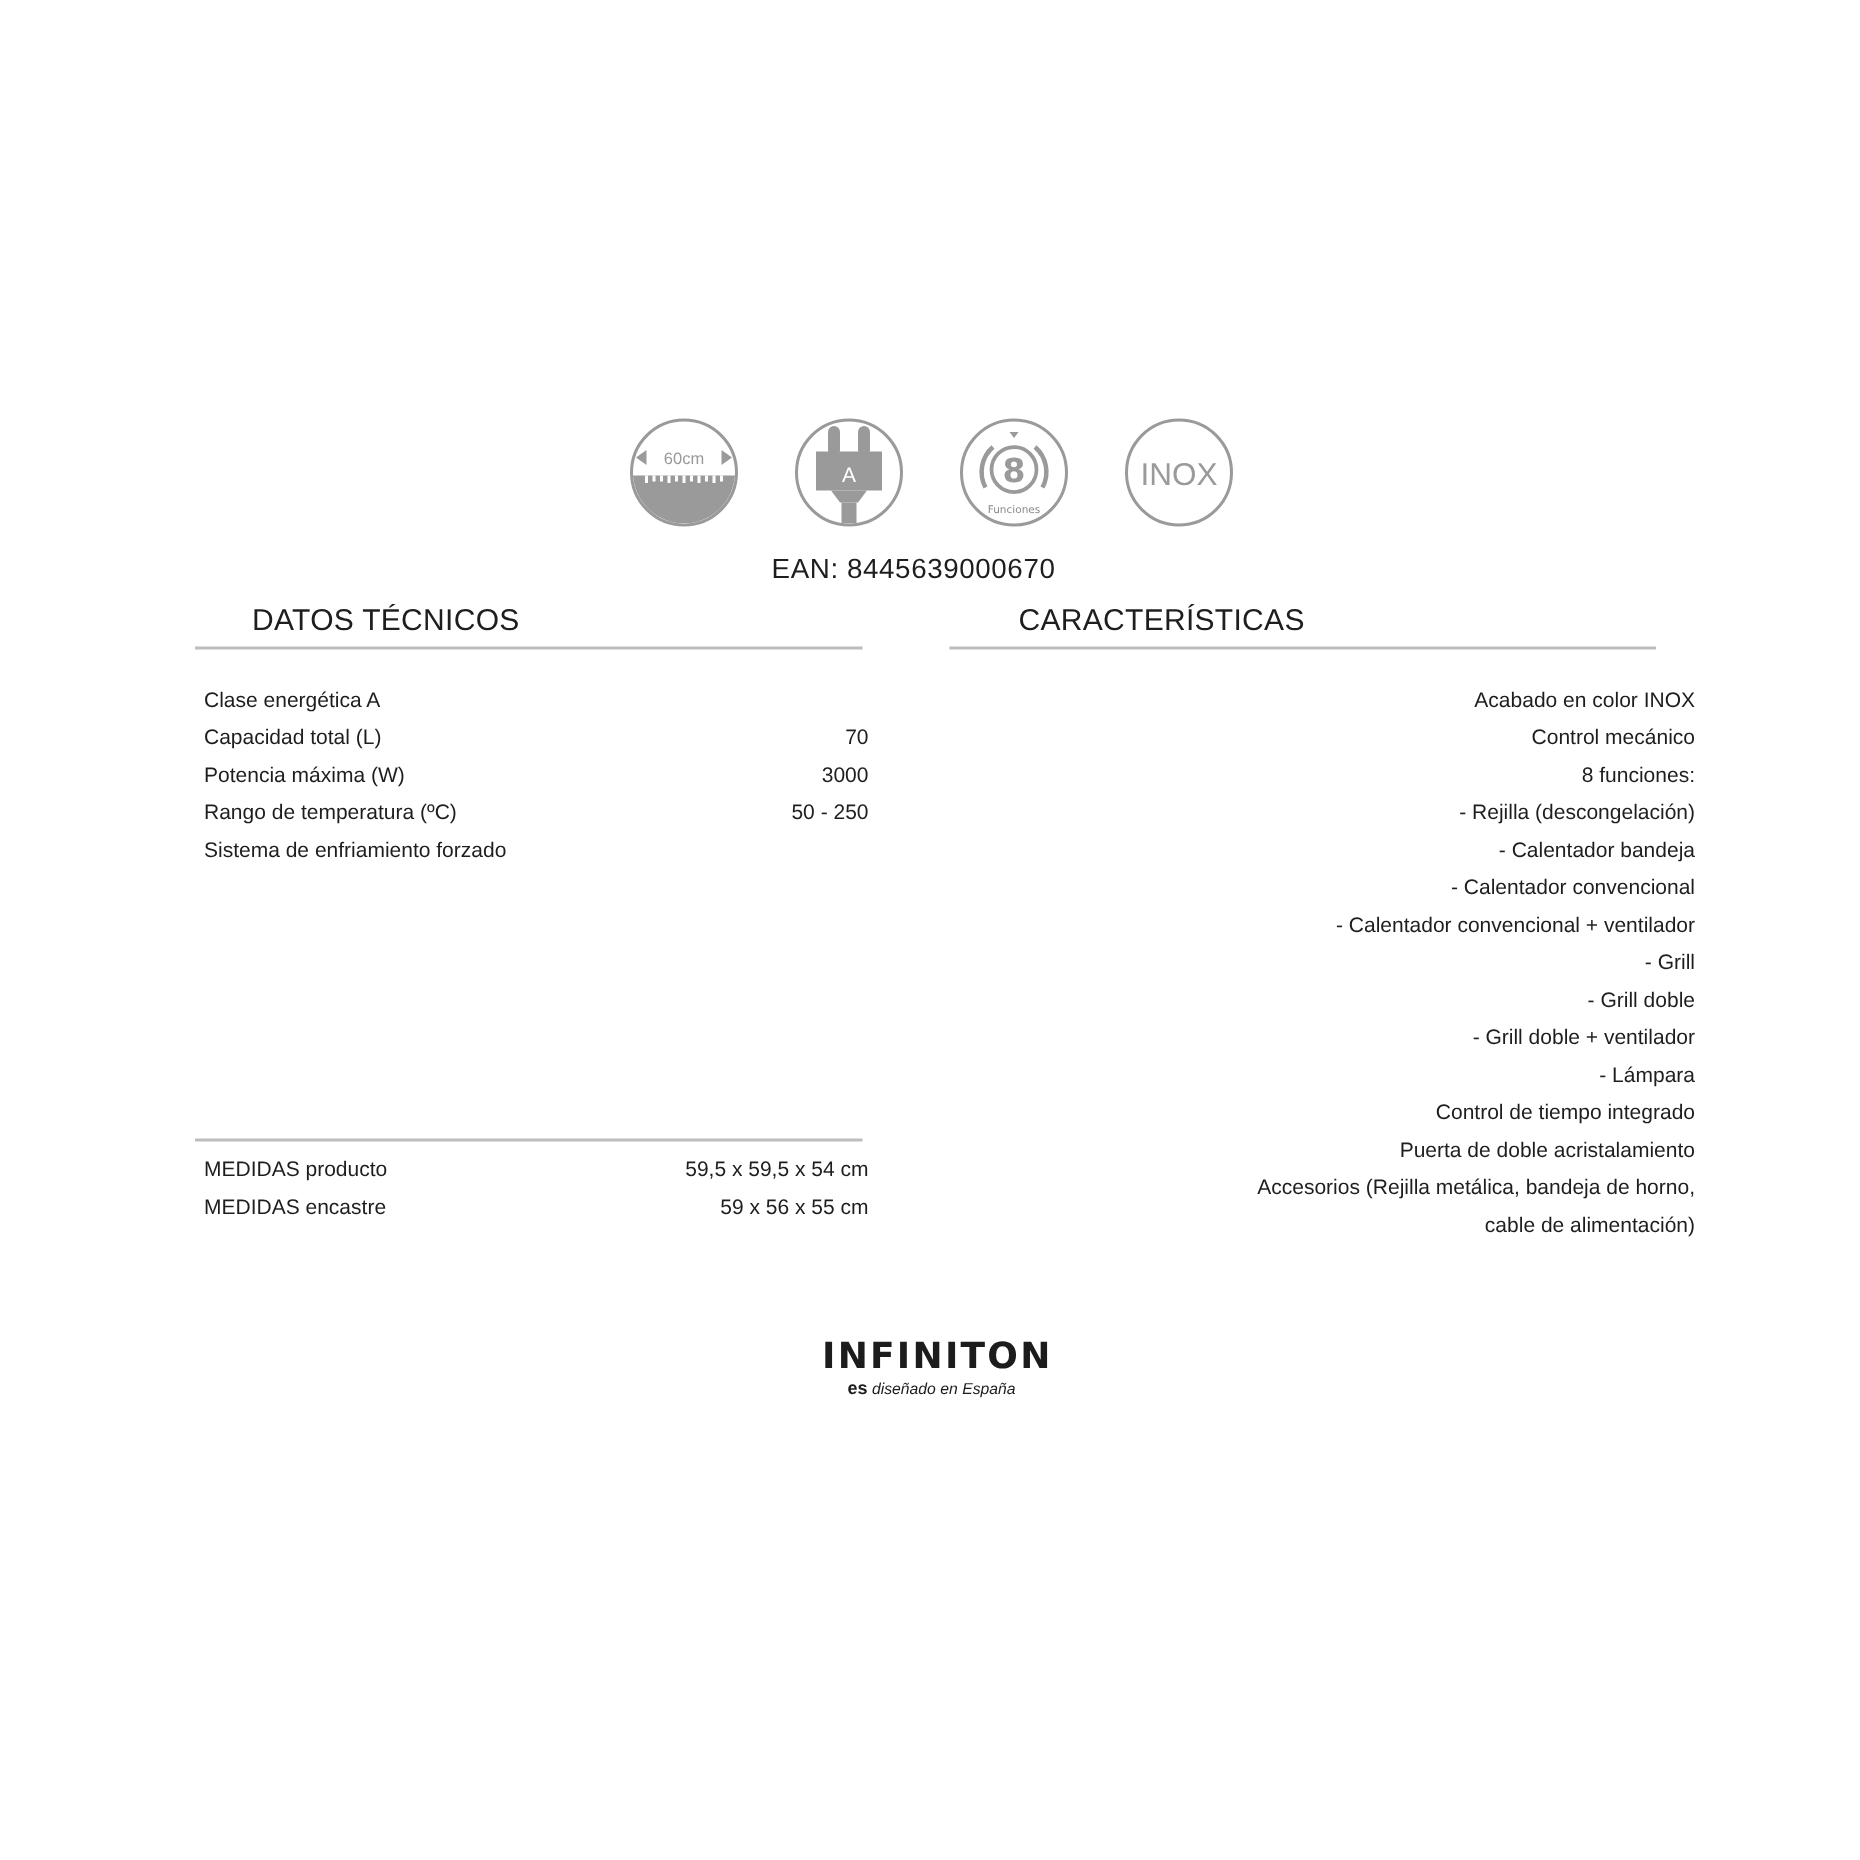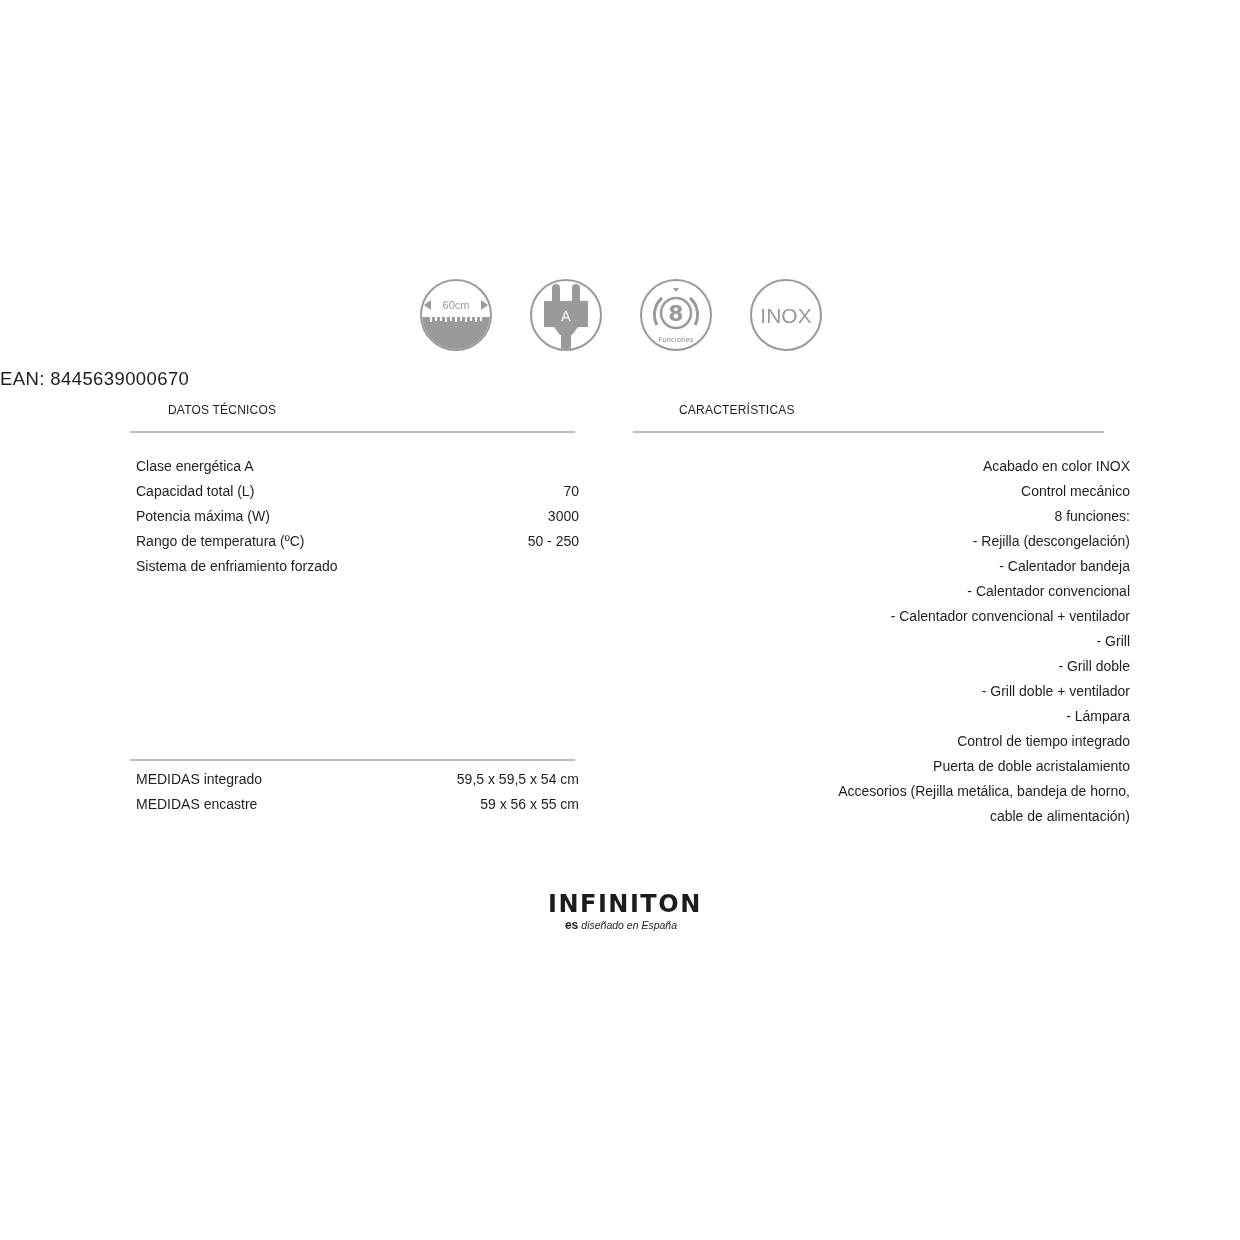--- a/index.html
+++ b/index.html
@@ -2,23 +2,23 @@
 <html><head>
 <meta charset="utf-8">
 <style>
   html, body { margin:0; padding:0; background:#ffffff; }
   body { width:1240px; height:1240px; position:relative; overflow:hidden;
          font-family:"Liberation Sans", "DejaVu Sans", sans-serif; color:#1e1e1e; }
   .icon-row { position:absolute; top:279px; left:0; width:1240px; height:72px; }
   .badge { position:absolute; top:0; width:68px; height:68px; border:2px solid #9a9a9a;
            border-radius:50%; overflow:hidden; background:#fff; }
   .badge svg { width:68px; height:68px; display:block; }
-  .ean { position:absolute; top:368px; left:0; width:1218px; text-align:left;
+  .ean { position:absolute; top:368px; left:0; width:1218px; text-align:center;
          font-size:18.5px; letter-spacing:0.4px; }
-  .sec-title { position:absolute; top:403px; font-size:12px; letter-spacing:0.2px; }
+  .sec-title { position:absolute; top:403px; font-size:20px; letter-spacing:0.2px; }
   .rule { position:absolute; height:2px; background:#bdbdbd; }
   .rows { position:absolute; font-size:14px; line-height:25px; }
   .row { position:relative; height:25px; white-space:nowrap; }
   .row .val { position:absolute; right:0; top:0; }
   .sub { padding-left:74px; }
   .logo { position:absolute; top:891px; left:548px; width:146px; text-align:center; }
   .logo .brand { font-family:"DejaVu Sans", sans-serif; font-weight:bold; font-size:24px;
                  letter-spacing:1.5px; color:#1c1c1c; line-height:26px; }
   .logo .tag { font-family:Liberation Sans, sans-serif; font-style:italic; font-size:10.5px;
                color:#1c1c1c; line-height:14px; margin-top:1px; }
@@ -103,21 +103,21 @@
     <span class="val">50 - 250</span>
   </div>
   <div class="row">
     <span>Sistema de enfriamiento forzado</span>
     <span class="val"></span>
   </div>
 </div>
 
 <div class="rows" style="left:136px; top:767px; width:443px;">
   <div class="row">
-    <span>MEDIDAS integrado</span>
+    <span>MEDIDAS producto</span>
     <span class="val">59,5 x 59,5 x 54 cm</span>
   </div>
   <div class="row">
     <span>MEDIDAS encastre</span>
     <span class="val">59 x 56 x 55 cm</span>
   </div>
 </div>
 
 <div class="rows" style="left:650px; top:454px; width:480px;text-align:right;">
   <div class="row">Acabado en color INOX</div>

